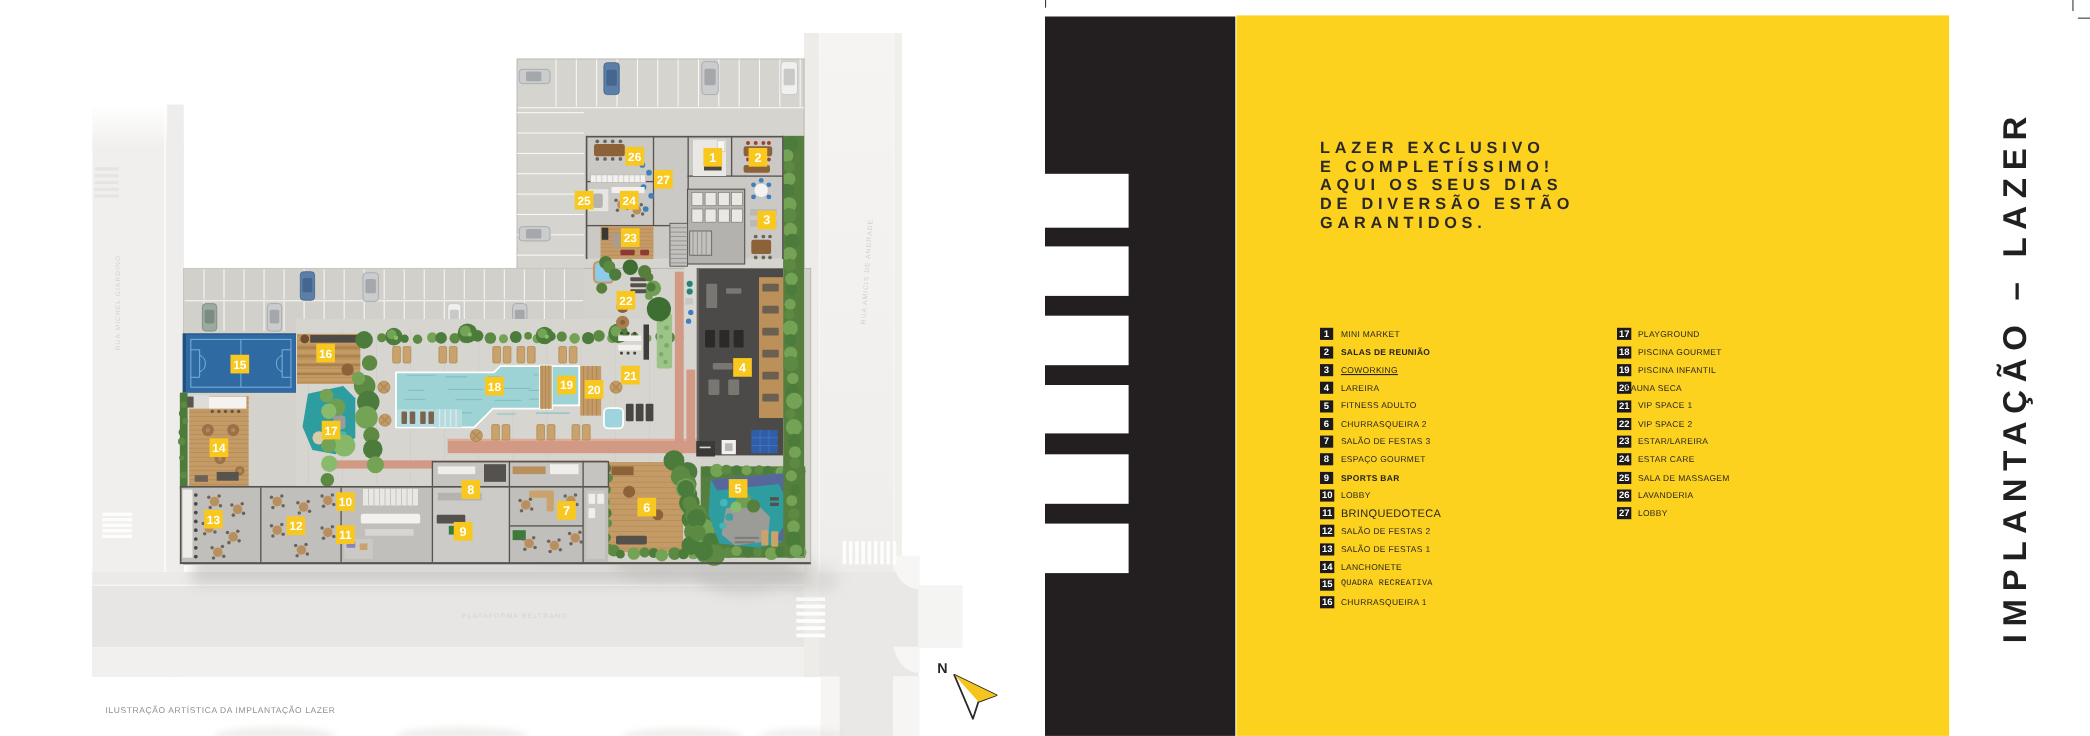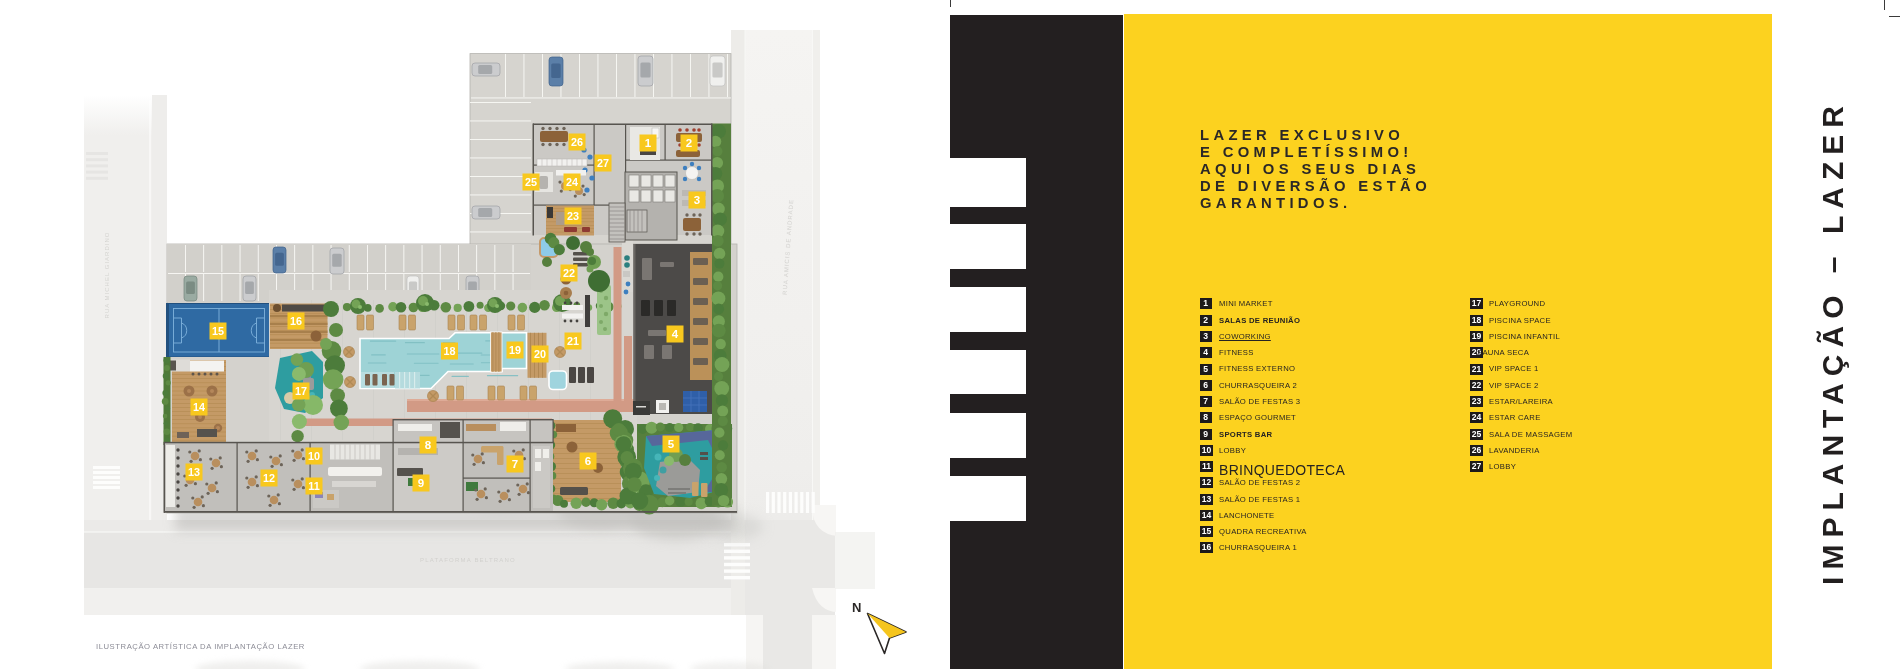--- a/index.html
+++ b/index.html
@@ -1328,26 +1328,26 @@
       <div style="position:absolute;left:19px;top:3.1px;font-size:7.7px;letter-spacing:0.3px;color:#262322;white-space:nowrap;font-weight:bold;">SALAS DE REUNIÃO</div>
     </div>
 
 <div style="position:relative;height:16.27px;">
       <div style="position:absolute;left:0;top:2.2px;width:11.5px;height:11px;background:#1d1a1a;color:#fff;font-weight:bold;font-size:8.6px;line-height:11px;text-align:center;">3</div>
       <div style="position:absolute;left:19px;top:3.1px;font-size:7.7px;letter-spacing:0.3px;color:#262322;white-space:nowrap;text-decoration:underline;">COWORKING</div>
     </div>
 
 <div style="position:relative;height:16.27px;">
       <div style="position:absolute;left:0;top:2.2px;width:11.5px;height:11px;background:#1d1a1a;color:#fff;font-weight:bold;font-size:8.6px;line-height:11px;text-align:center;">4</div>
-      <div style="position:absolute;left:19px;top:3.1px;font-size:7.7px;letter-spacing:0.3px;color:#262322;white-space:nowrap;">FITNESS</div>
+      <div style="position:absolute;left:19px;top:3.1px;font-size:7.7px;letter-spacing:0.3px;color:#262322;white-space:nowrap;">LAREIRA</div>
     </div>
 
 <div style="position:relative;height:16.27px;">
       <div style="position:absolute;left:0;top:2.2px;width:11.5px;height:11px;background:#1d1a1a;color:#fff;font-weight:bold;font-size:8.6px;line-height:11px;text-align:center;">5</div>
-      <div style="position:absolute;left:19px;top:3.1px;font-size:7.7px;letter-spacing:0.3px;color:#262322;white-space:nowrap;">FITNESS EXTERNO</div>
+      <div style="position:absolute;left:19px;top:3.1px;font-size:7.7px;letter-spacing:0.3px;color:#262322;white-space:nowrap;">FITNESS ADULTO</div>
     </div>
 
 <div style="position:relative;height:16.27px;">
       <div style="position:absolute;left:0;top:2.2px;width:11.5px;height:11px;background:#1d1a1a;color:#fff;font-weight:bold;font-size:8.6px;line-height:11px;text-align:center;">6</div>
       <div style="position:absolute;left:19px;top:3.1px;font-size:7.7px;letter-spacing:0.3px;color:#262322;white-space:nowrap;">CHURRASQUEIRA 2</div>
     </div>
 
 <div style="position:relative;height:16.27px;">
       <div style="position:absolute;left:0;top:2.2px;width:11.5px;height:11px;background:#1d1a1a;color:#fff;font-weight:bold;font-size:8.6px;line-height:11px;text-align:center;">7</div>
       <div style="position:absolute;left:19px;top:3.1px;font-size:7.7px;letter-spacing:0.3px;color:#262322;white-space:nowrap;">SALÃO DE FESTAS 3</div>
@@ -1363,59 +1363,59 @@
       <div style="position:absolute;left:19px;top:3.1px;font-size:7.7px;letter-spacing:0.3px;color:#262322;white-space:nowrap;font-weight:bold;">SPORTS BAR</div>
     </div>
 
 <div style="position:relative;height:16.27px;">
       <div style="position:absolute;left:0;top:2.2px;width:13px;height:11px;background:#1d1a1a;color:#fff;font-weight:bold;font-size:8.6px;line-height:11px;text-align:center;">10</div>
       <div style="position:absolute;left:19px;top:3.1px;font-size:7.7px;letter-spacing:0.3px;color:#262322;white-space:nowrap;">LOBBY</div>
     </div>
 
 <div style="position:relative;height:16.27px;">
       <div style="position:absolute;left:0;top:2.2px;width:13px;height:11px;background:#1d1a1a;color:#fff;font-weight:bold;font-size:8.6px;line-height:11px;text-align:center;">11</div>
-      <div style="position:absolute;left:19px;top:3.1px;font-size:14px;letter-spacing:0.3px;color:#262322;white-space:nowrap;">BRINQUEDOTECA</div>
+      <div style="position:absolute;left:19px;top:3.1px;font-size:10px;letter-spacing:0.3px;color:#262322;white-space:nowrap;">BRINQUEDOTECA</div>
     </div>
 
 <div style="position:relative;height:16.27px;">
       <div style="position:absolute;left:0;top:2.2px;width:13px;height:11px;background:#1d1a1a;color:#fff;font-weight:bold;font-size:8.6px;line-height:11px;text-align:center;">12</div>
       <div style="position:absolute;left:19px;top:3.1px;font-size:7.7px;letter-spacing:0.3px;color:#262322;white-space:nowrap;">SALÃO DE FESTAS 2</div>
     </div>
 
 <div style="position:relative;height:16.27px;">
       <div style="position:absolute;left:0;top:2.2px;width:13px;height:11px;background:#1d1a1a;color:#fff;font-weight:bold;font-size:8.6px;line-height:11px;text-align:center;">13</div>
       <div style="position:absolute;left:19px;top:3.1px;font-size:7.7px;letter-spacing:0.3px;color:#262322;white-space:nowrap;">SALÃO DE FESTAS 1</div>
     </div>
 
 <div style="position:relative;height:16.27px;">
       <div style="position:absolute;left:0;top:2.2px;width:13px;height:11px;background:#1d1a1a;color:#fff;font-weight:bold;font-size:8.6px;line-height:11px;text-align:center;">14</div>
       <div style="position:absolute;left:19px;top:3.1px;font-size:7.7px;letter-spacing:0.3px;color:#262322;white-space:nowrap;">LANCHONETE</div>
     </div>
 
 <div style="position:relative;height:16.27px;">
       <div style="position:absolute;left:0;top:2.2px;width:13px;height:11px;background:#1d1a1a;color:#fff;font-weight:bold;font-size:8.6px;line-height:11px;text-align:center;">15</div>
-      <div style="position:absolute;left:19px;top:3.1px;font-size:7.7px;letter-spacing:0.3px;color:#262322;white-space:nowrap;">QUADRA RECREATIVA</div>
+      <div style="position:absolute;left:19px;top:3.1px;font-size:7.7px;letter-spacing:0.3px;color:#262322;white-space:nowrap;font-family:Liberation Mono, monospace;">QUADRA RECREATIVA</div>
     </div>
 
 <div style="position:relative;height:16.27px;">
       <div style="position:absolute;left:0;top:2.2px;width:13px;height:11px;background:#1d1a1a;color:#fff;font-weight:bold;font-size:8.6px;line-height:11px;text-align:center;">16</div>
       <div style="position:absolute;left:19px;top:3.1px;font-size:7.7px;letter-spacing:0.3px;color:#262322;white-space:nowrap;">CHURRASQUEIRA 1</div>
     </div>
 </div>
 
 <div id="legend2" class="abs" style="left:1470px;top:296.3px;">
 
 <div style="position:relative;height:16.27px;">
       <div style="position:absolute;left:0;top:2.2px;width:13px;height:11px;background:#1d1a1a;color:#fff;font-weight:bold;font-size:8.6px;line-height:11px;text-align:center;">17</div>
       <div style="position:absolute;left:19px;top:3.1px;font-size:7.7px;letter-spacing:0.3px;color:#262322;white-space:nowrap;">PLAYGROUND</div>
     </div>
 
 <div style="position:relative;height:16.27px;">
       <div style="position:absolute;left:0;top:2.2px;width:13px;height:11px;background:#1d1a1a;color:#fff;font-weight:bold;font-size:8.6px;line-height:11px;text-align:center;">18</div>
-      <div style="position:absolute;left:19px;top:3.1px;font-size:7.7px;letter-spacing:0.3px;color:#262322;white-space:nowrap;">PISCINA SPACE</div>
+      <div style="position:absolute;left:19px;top:3.1px;font-size:7.7px;letter-spacing:0.3px;color:#262322;white-space:nowrap;">PISCINA GOURMET</div>
     </div>
 
 <div style="position:relative;height:16.27px;">
       <div style="position:absolute;left:0;top:2.2px;width:13px;height:11px;background:#1d1a1a;color:#fff;font-weight:bold;font-size:8.6px;line-height:11px;text-align:center;">19</div>
       <div style="position:absolute;left:19px;top:3.1px;font-size:7.7px;letter-spacing:0.3px;color:#262322;white-space:nowrap;">PISCINA INFANTIL</div>
     </div>
 
 <div style="position:relative;height:16.27px;">
       <div style="position:absolute;left:0;top:2.2px;width:13px;height:11px;background:#1d1a1a;color:#fff;font-weight:bold;font-size:8.6px;line-height:11px;text-align:center;">20</div>
       <div style="position:absolute;left:7px;top:3.1px;font-size:7.7px;letter-spacing:0.3px;color:#262322;white-space:nowrap;">SAUNA SECA</div>

